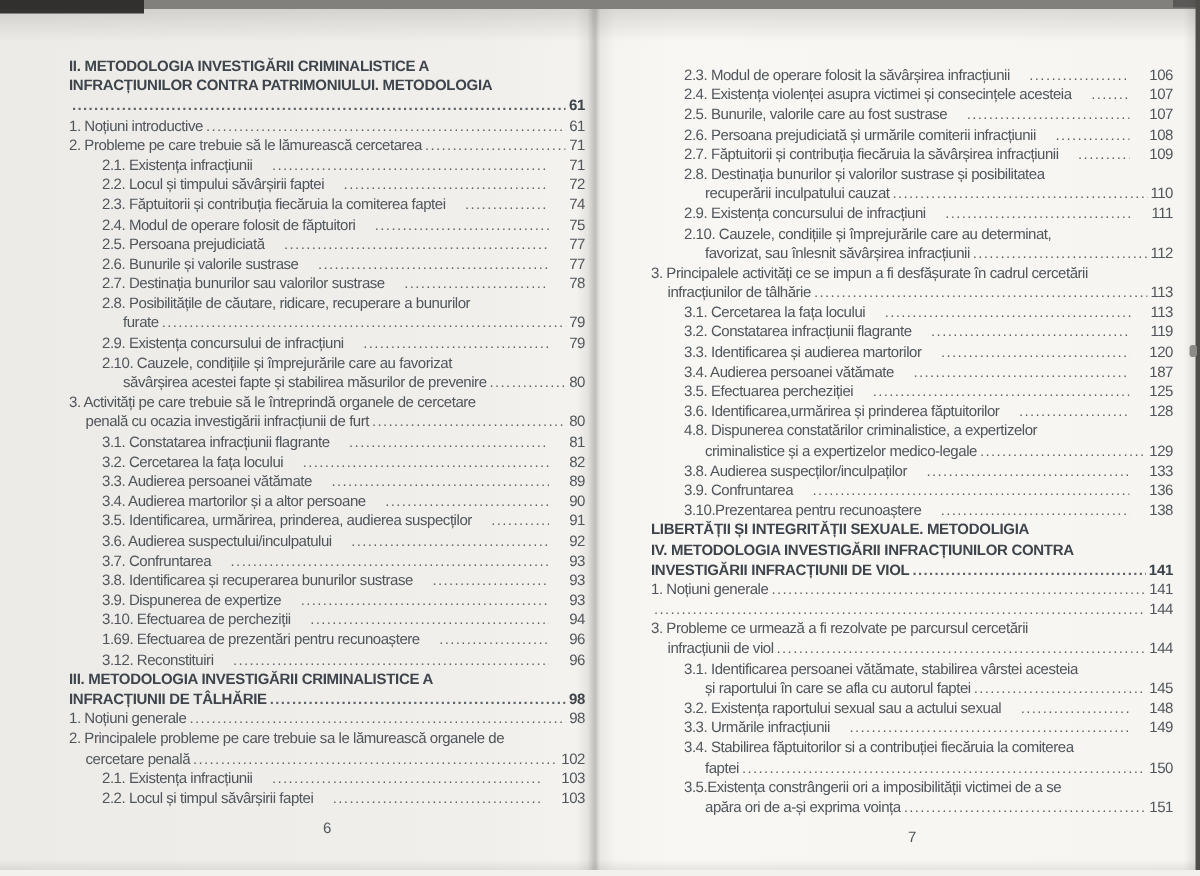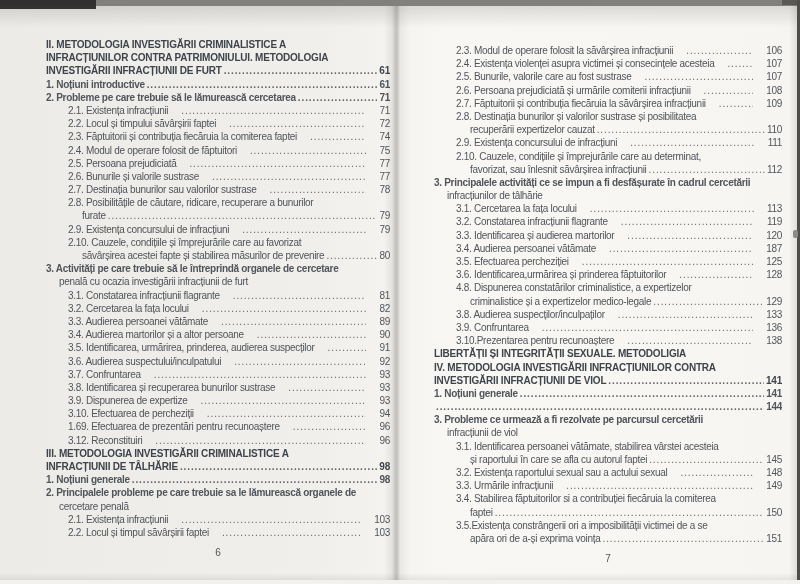--- a/index.html
+++ b/index.html
@@ -37,22 +37,22 @@
   .page{position:absolute;color:var(--ink);font-size:10px;line-height:13.2px;letter-spacing:-0.3px;}
   .page-left{left:46px;top:38px;width:344px;}
   .page-right{left:434px;top:44px;width:348px;}
 
   .toc-line{display:flex;align-items:baseline;white-space:nowrap;overflow:hidden;height:13.2px;}
   .toc-line .entry-text{flex:0 0 auto;}
   .toc-line .leader{flex:1 1 auto;min-width:6px;overflow:hidden;white-space:nowrap;
     letter-spacing:0.9px;margin:0 2px;color:var(--ink);opacity:0.9;}
   .toc-line .pageref{flex:0 0 auto;}
   .toc-line.bold{font-weight:bold;color:var(--heading-ink);letter-spacing:-0.2px;}
-  .ind0{padding-left:0;font-weight:bold;}
-  .ind1{padding-left:11px;flex-direction:column;}
+  .ind0{padding-left:0;}
+  .ind1{padding-left:11px;}
   .ind2{padding-left:22px;gap:11px;}
   .ind3{padding-left:36px;}
 
   .pagenum{margin-top:7px;text-align:center;font-size:10px;color:var(--ink);}
 </style>
 </head>
 <body>
 
 <div class="scan">
 
@@ -68,21 +68,20 @@
 
   <div class="page page-left">
     <div class="lines" id="left-lines">
         <div class="toc-line ind0 bold">
           <span class="entry-text">II. METODOLOGIA INVESTIGĂRII CRIMINALISTICE A</span>
         </div>
         <div class="toc-line ind0 bold">
           <span class="entry-text">INFRACȚIUNILOR CONTRA PATRIMONIULUI. METODOLOGIA</span>
         </div>
         <div class="toc-line ind0 bold">
-          <span class="entry-text">INVESTIGĂRII INFRACȚIUNII DE FURT</span>
           <span class="leader">............................................................................................................................................................................................................................</span>
           <span class="pageref">61</span>
         </div>
         <div class="toc-line ind0">
           <span class="entry-text">1. Noțiuni introductive</span>
           <span class="leader">............................................................................................................................................................................................................................</span>
           <span class="pageref">61</span>
         </div>
         <div class="toc-line ind0">
           <span class="entry-text">2. Probleme pe care trebuie să le lămurească cercetarea</span>
@@ -272,21 +271,21 @@
         </div>
         <div class="toc-line ind2">
           <span class="entry-text">2.7. Făptuitorii și contribuția fiecăruia la săvârșirea infracțiunii</span>
           <span class="leader">............................................................................................................................................................................................................................</span>
           <span class="pageref">109</span>
         </div>
         <div class="toc-line ind2">
           <span class="entry-text">2.8. Destinația bunurilor și valorilor sustrase și posibilitatea</span>
         </div>
         <div class="toc-line ind3">
-          <span class="entry-text">recuperării expertizelor cauzat</span>
+          <span class="entry-text">recuperării inculpatului cauzat</span>
           <span class="leader">............................................................................................................................................................................................................................</span>
           <span class="pageref">110</span>
         </div>
         <div class="toc-line ind2">
           <span class="entry-text">2.9. Existența concursului de infracțiuni</span>
           <span class="leader">............................................................................................................................................................................................................................</span>
           <span class="pageref">111</span>
         </div>
         <div class="toc-line ind2">
           <span class="entry-text">2.10. Cauzele, condițiile și împrejurările care au determinat,</span>

